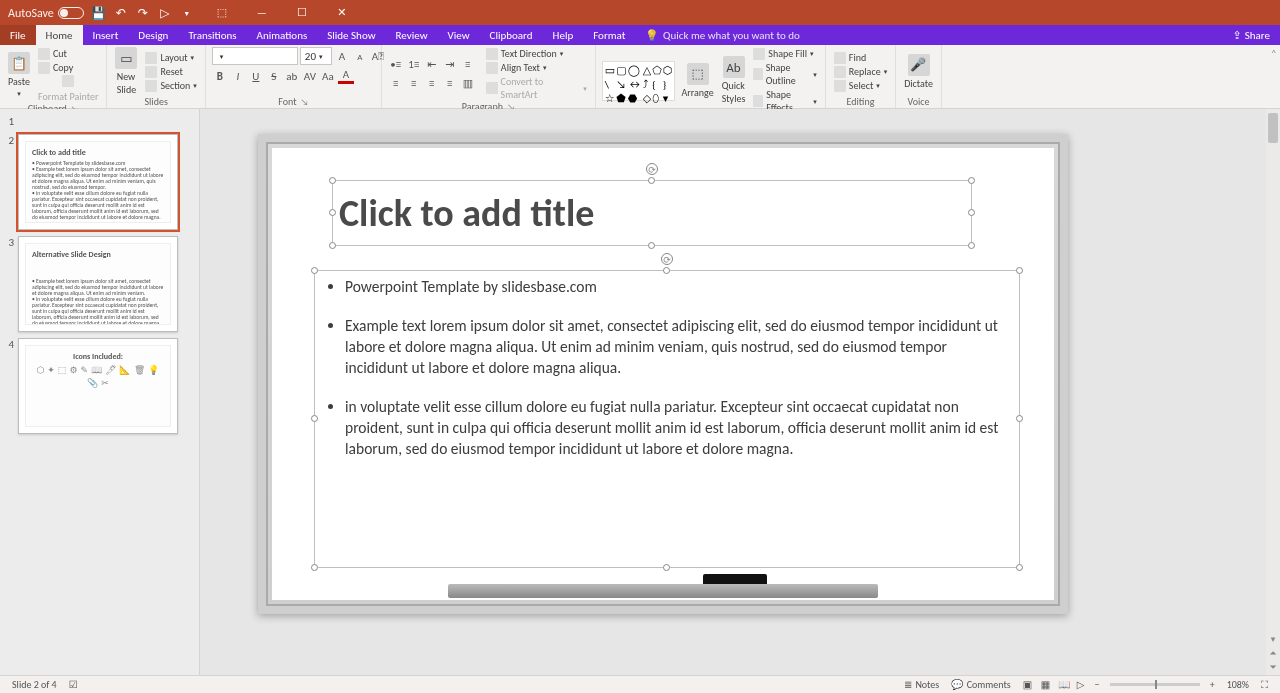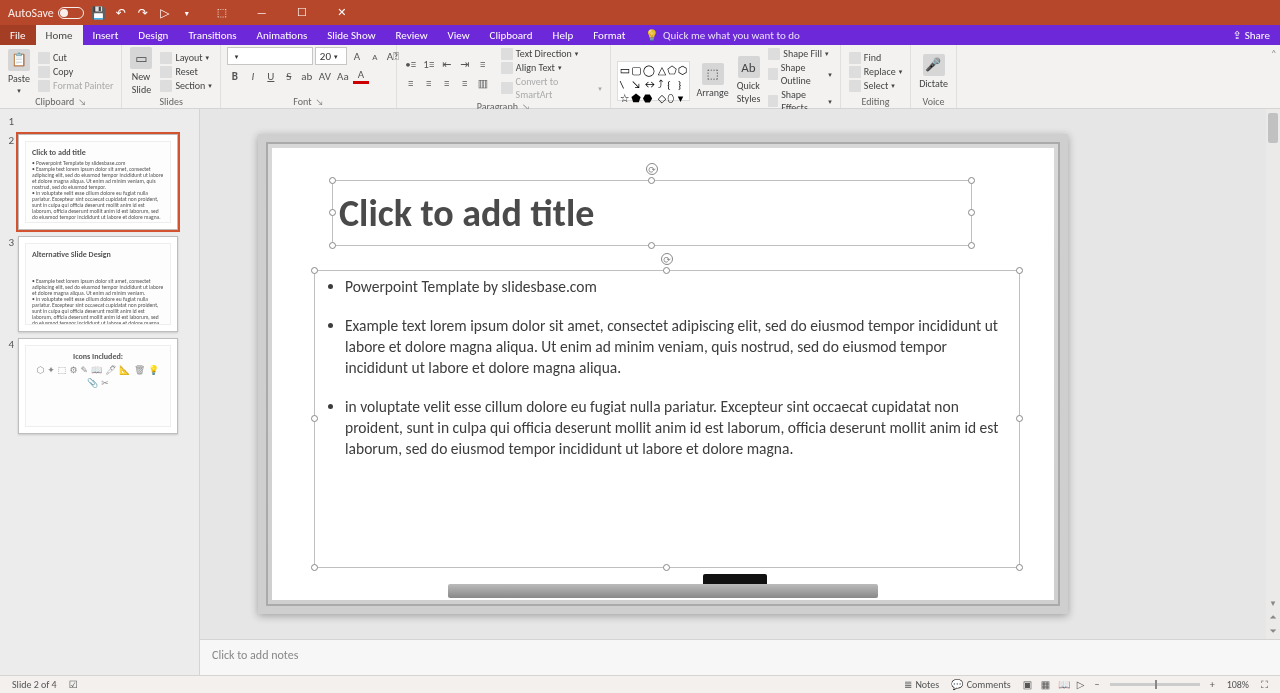--- a/index.html
+++ b/index.html
@@ -141,21 +141,21 @@
       </div>
       <div class="smallrow">
         <div>
             <span class="mini-icon"></span>
             <span>Cut</span>
           </div>
         <div>
             <span class="mini-icon"></span>
             <span>Copy</span>
           </div>
-        <div style="color:#aaa;">
+        <div style="color:#aaa;flex-direction:column;">
             <span class="mini-icon"></span>
             <span>Format Painter</span>
           </div>
       </div>
     </div>
     <div class="group-label">
         <span>Clipboard</span>
         <span class="launcher">↘</span>
       </div>
   </div>
@@ -447,23 +447,20 @@
         <div class="tray"></div>
       </div>
       <div class="vscroll">
         <div class="arrow" style="top:0;">▴</div>
         <div class="thumb2"></div>
         <div class="arrow" style="bottom:28px;">▾</div>
         <div class="arrow" style="bottom:14px;">⏶</div>
         <div class="arrow" style="bottom:0;">⏷</div>
       </div>
     </div>
-    <div class="notes">
-      <span>Click to add notes</span>
-    </div>
   </div>
 </div>
 
 <div class="statusbar">
   <div class="sb-item">Slide 2 of 4</div>
   <div class="sb-item">☑</div>
   <div class="spacer2"></div>
   <div class="sb-item">
       <span>≣</span>
       <span>Notes</span>

